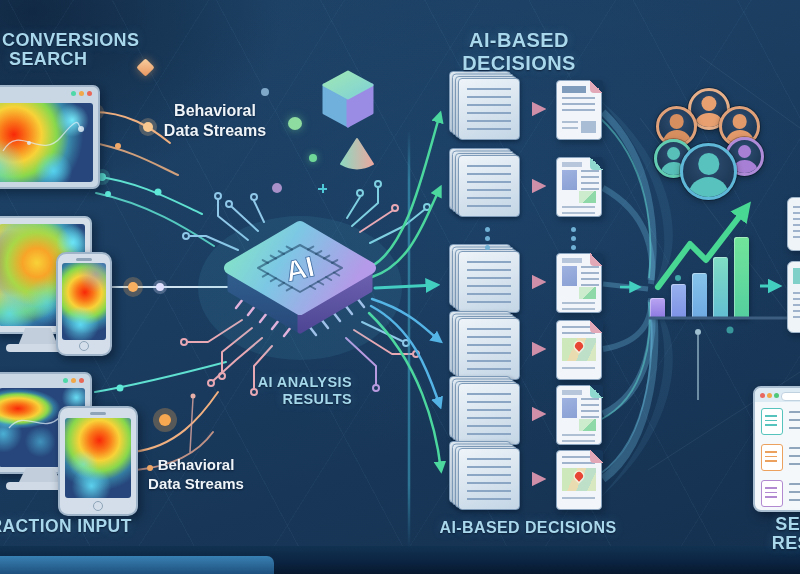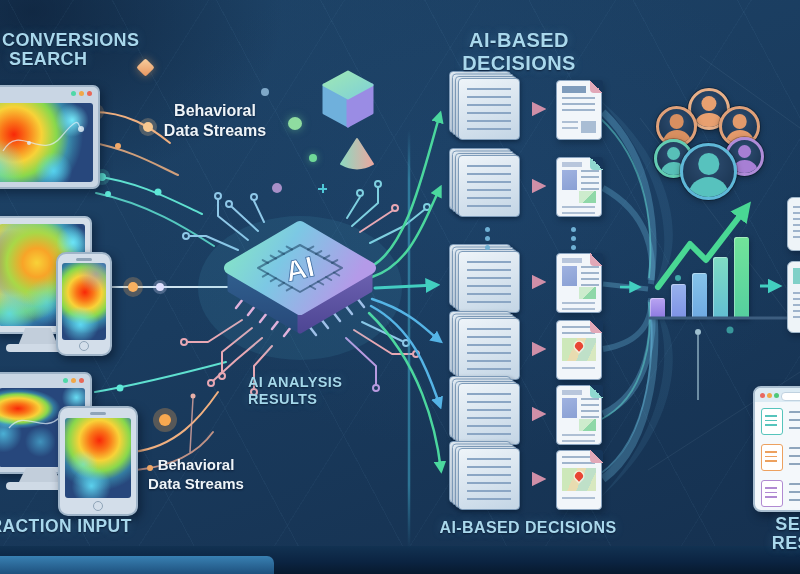--- a/index.html
+++ b/index.html
@@ -20,21 +20,21 @@
 
   
   .hdr{position:absolute;color:#a9d8ec;font-weight:bold;letter-spacing:.4px;
       text-shadow:0 1px 2px rgba(0,10,30,.65),0 0 10px rgba(110,190,235,.25);}
   .wlabel{position:absolute;color:#eef4f8;font-weight:bold;text-align:center;
       text-shadow:0 1px 2px rgba(0,10,30,.6);}
   .t-input1{left:2px;top:30px;font-size:18px;}
   .t-input2{left:9px;top:49px;font-size:18px;}
   .t-dec-top{left:419px;top:29px;width:200px;text-align:center;font-size:20px;}
   .t-conv{left:637px;top:28px;width:142px;text-align:center;font-size:19px;line-height:21px;}
-  .t-engine{left:248px;top:374px;width:104px;text-align:left;font-size:14.5px;line-height:17px;color:#a5d8ea;}
+  .t-engine{left:248px;top:374px;width:104px;text-align:right;font-size:14.5px;line-height:17px;color:#a5d8ea;}
   .t-streams-top{left:156px;top:101px;width:118px;font-size:16px;line-height:20px;}
   .t-streams-bot{left:138px;top:455px;width:116px;font-size:15px;line-height:19px;}
   .t-indexing{left:648px;top:400px;width:100px;font-size:15.5px;line-height:20px;}
   .t-dec-bot{left:430px;top:519px;width:196px;text-align:center;font-size:16px;}
   .t-input-bot{left:-52px;top:516px;width:240px;font-size:17.5px;}
   .t-search{left:757px;top:515px;width:115px;text-align:center;font-size:18px;line-height:19px;}
 
   
   .win{position:absolute;background:#c9d6e4;border:2px solid #9fb4c8;border-radius:7px;
       box-shadow:3px 4px 10px rgba(3,14,30,.45);}

